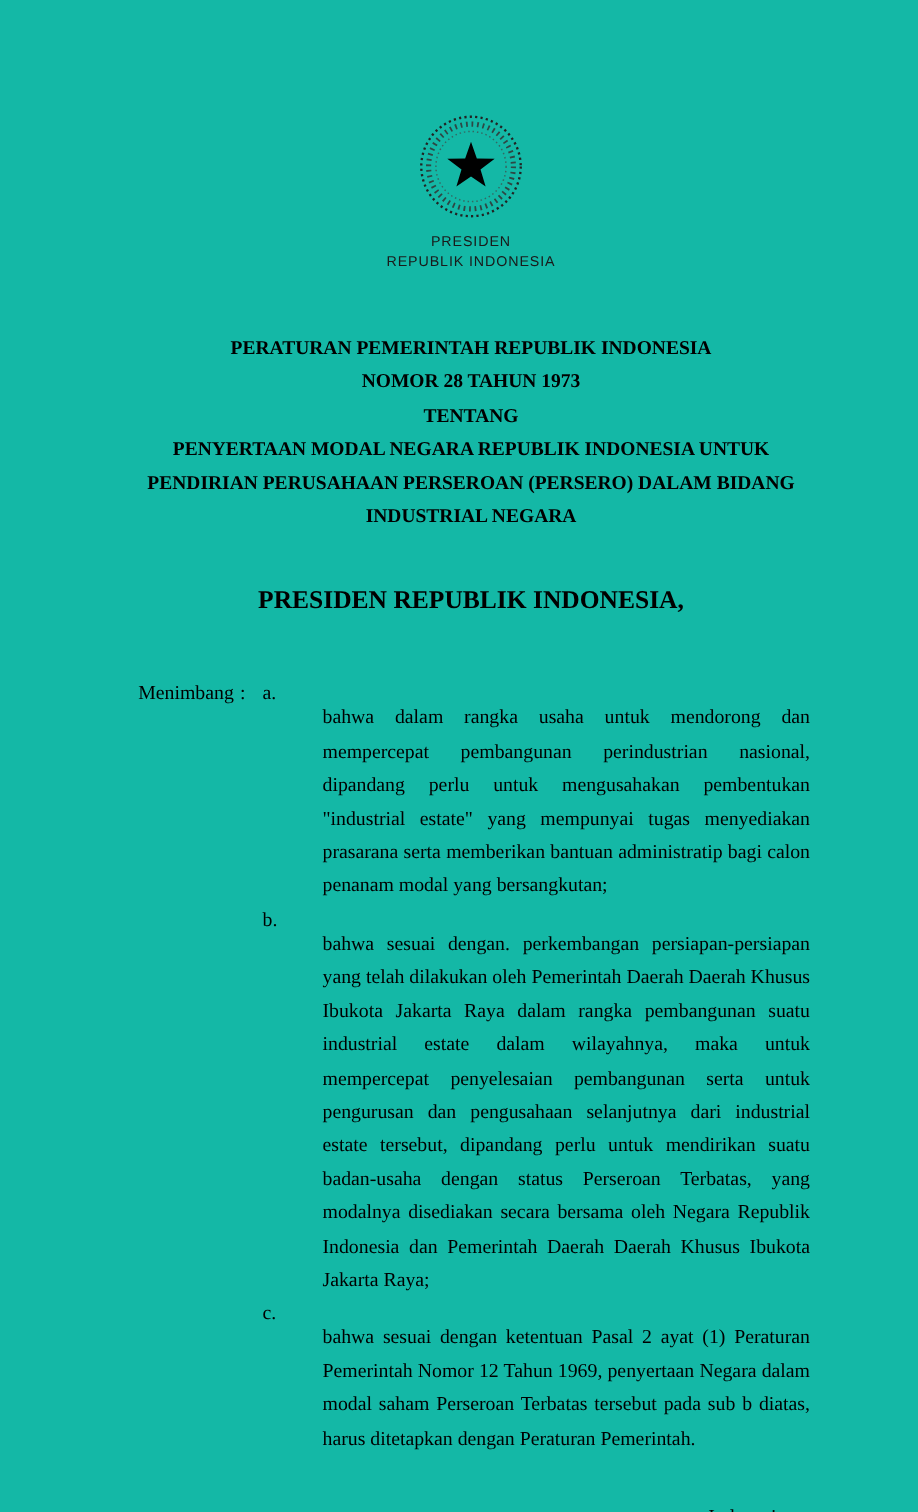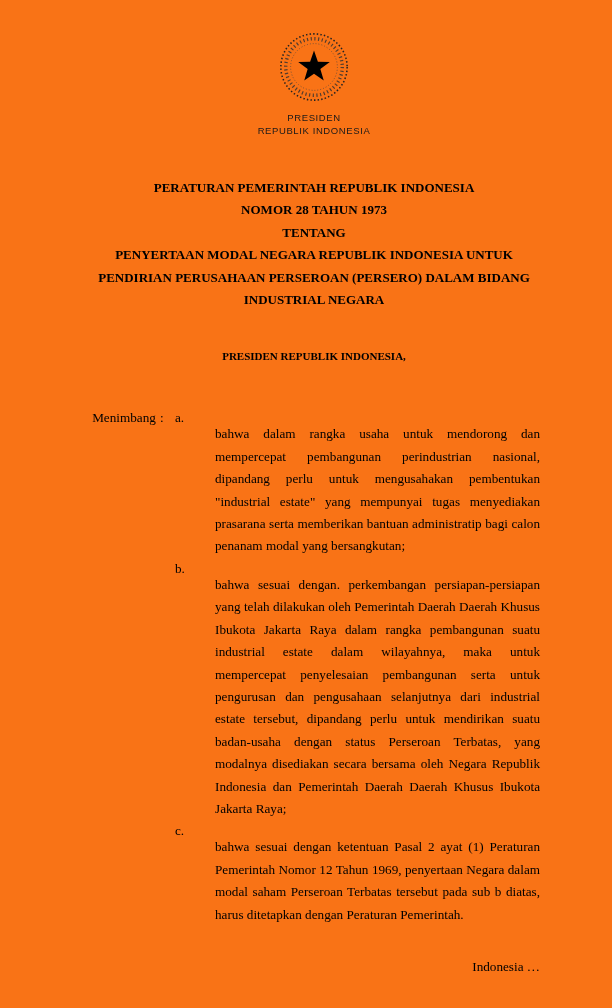--- a/index.html
+++ b/index.html
@@ -8,22 +8,22 @@
     width: 612px;
     height: 1008px;
     color: #000;
     font-family: "Liberation Serif", serif;
     overflow: hidden;
   }
   .page {
     position: relative;
     width: 612px;
     height: 1008px;
-    padding: 28px 72px 0 88px;
-    background: #f97316;
+    padding: 72px 72px 0 88px;
+    background: #14b8a6;
     overflow: hidden;
   }
   .doc-header { text-align: center; }
   .emblem { display: flex; justify-content: center; }
   .emblem svg { width: 78px; height: 78px; }
   .institution {
     margin-top: 6px;
     font-family: "Liberation Sans", sans-serif;
     font-size: 9.5px;
     letter-spacing: 0.6px;
@@ -34,21 +34,21 @@
     margin-top: 40px;
     text-align: center;
     font-weight: bold;
     font-size: 13px;
     line-height: 22.4px;
   }
   .salutation {
     margin-top: 34px;
     text-align: center;
     font-weight: bold;
-    font-size: 11px;
+    font-size: 17px;
     line-height: 22px;
   }
   .consider {
     margin-top: 40px;
     display: flex;
     font-size: 13.2px;
     line-height: 22.4px;
   }
   .consider .label { flex: 0 0 72px; text-align: center; }
   .consider .sep   { flex: 0 0 15px; }

